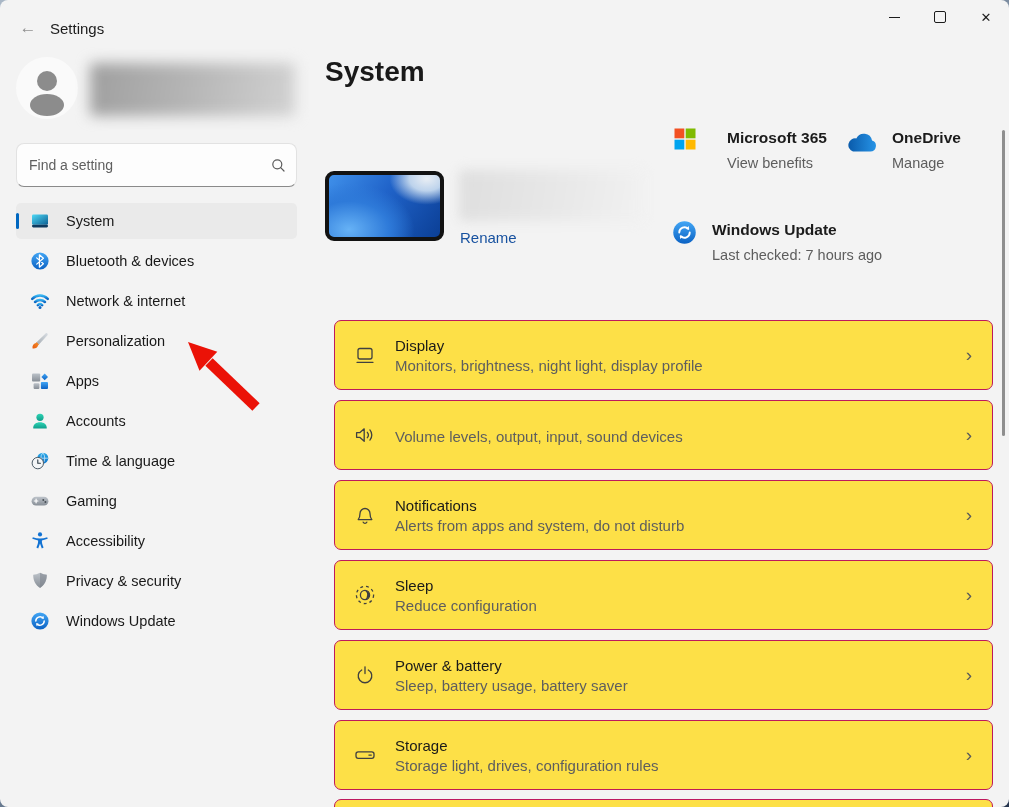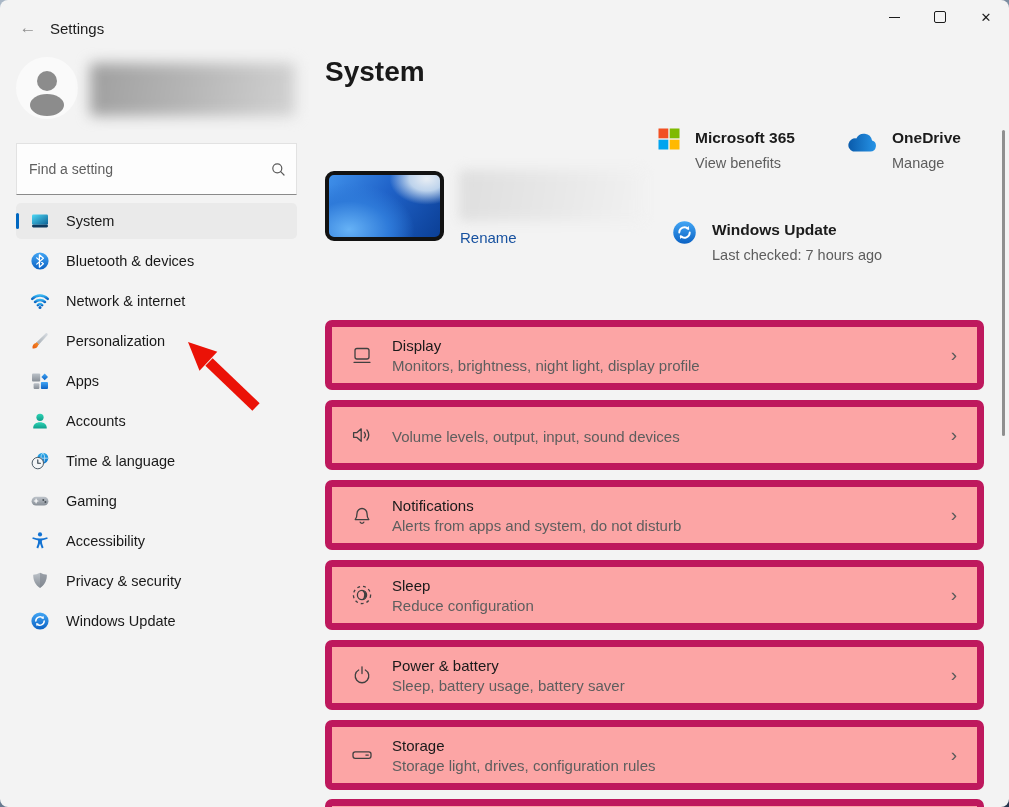--- a/index.html
+++ b/index.html
@@ -24,23 +24,23 @@
   .glyph-min{display:block;width:11px;height:0;border-top:1.4px solid #1b1b1b;}
   .glyph-max{display:block;width:10px;height:10px;border:1.2px solid #1b1b1b;border-radius:2px;}
   .glyph-close{font-size:13px;color:#1b1b1b;line-height:1;}
   
   .avatar{position:absolute;left:16px;top:57px;width:62px;height:62px;border-radius:50%;
     background:#fafafa;overflow:hidden;}
   .name-blur{position:absolute;left:90px;top:63px;width:205px;height:53px;border-radius:4px;
     background:linear-gradient(100deg,#9f9f9f 0%,#b4b4b4 45%,#d2d2d2 100%);
     filter:blur(7px);}
   
-  .search-box{position:absolute;left:16px;top:143px;width:281px;height:52px;
+  .search-box{position:absolute;left:16px;top:143px;width:281px;height:44px;
     background:#fdfdfd;border:1px solid #e2e2e2;border-bottom-color:#8a8a8a;
-    border-radius:0;box-sizing:border-box;display:flex;align-items:center;}
+    border-radius:8px;box-sizing:border-box;display:flex;align-items:center;}
   .search-box input{flex:1;border:none;outline:none;background:transparent;
     font-family:"Liberation Sans",sans-serif;font-size:14px;color:#333;padding:0 0 0 12px;}
   .search-box input::placeholder{color:#5f5f5f;}
   .search-ico{margin-right:10px;display:flex;}
   
   .nav{position:absolute;left:16px;top:203px;width:281px;}
   .nav-item{position:relative;height:36px;margin-bottom:4px;border-radius:5px;
     display:flex;align-items:center;padding-left:14px;box-sizing:border-box;cursor:default;}
   .nav-item.selected{background:#eaeaea;}
   .nav-item.selected::before{content:"";position:absolute;left:0;top:10px;width:3px;height:16px;
@@ -56,27 +56,27 @@
       radial-gradient(95% 120% at 18% 88%, #66b2f6 0%, #2e7ad9 38%, rgba(0,0,0,0) 62%),
       linear-gradient(125deg,#3f90ea 0%,#2063c9 45%,#0b3f96 100%);}
   .devname-blur{position:absolute;left:459px;top:170px;width:184px;height:51px;border-radius:4px;
     background:linear-gradient(100deg,#dedede 0%,#e9e9e9 60%,#f1f1f1 100%);filter:blur(6px);}
   .rename-link{position:absolute;left:460px;top:229px;font-size:15px;color:#17519f;cursor:pointer;}
   
   .promo{position:absolute;display:flex;align-items:flex-start;}
   .promo .p-ico{flex:none;margin-right:15px;display:flex;}
   .p-title{font-size:15.5px;font-weight:700;color:#1b1b1b;line-height:20px;}
   .p-sub{font-size:14.5px;color:#5d5d5d;line-height:23px;margin-top:4px;}
-  .promo-ms{left:658px;top:128px;}
+  .promo-ms{left:674px;top:128px;gap:16px;}
   .promo-od{left:845px;top:128px;}
   .promo-wu{left:672px;top:220px;width:215px;}
   .promo-wu .p-sub{width:172px;}
   
-  .row-card{position:absolute;left:325px;width:659px;height:70px;
-    background:#fca5a5;border:7px solid #be185d;border-radius:7px;box-sizing:border-box;
+  .row-card{position:absolute;left:334px;width:659px;height:70px;
+    background:#fde047;border:1px solid #be185d;border-radius:7px;box-sizing:border-box;
     display:flex;align-items:center;padding-left:17px;cursor:default;}
   .row-ico{width:26px;height:26px;flex:none;display:flex;align-items:center;justify-content:center;}
   .row-text{margin-left:17px;}
   .row-title{font-size:15px;color:#1a1a1a;}
   .row-sub{font-size:15px;color:#5e5e5e;margin-top:3px;}
   .row-chevron{position:absolute;right:20px;top:50%;transform:translateY(-50%);
     font-size:19px;color:#5a5a5a;}
   
   .scrollbar{position:absolute;left:1002px;top:130px;width:3px;height:306px;border-radius:2px;
     background:#8f8f8f;}

